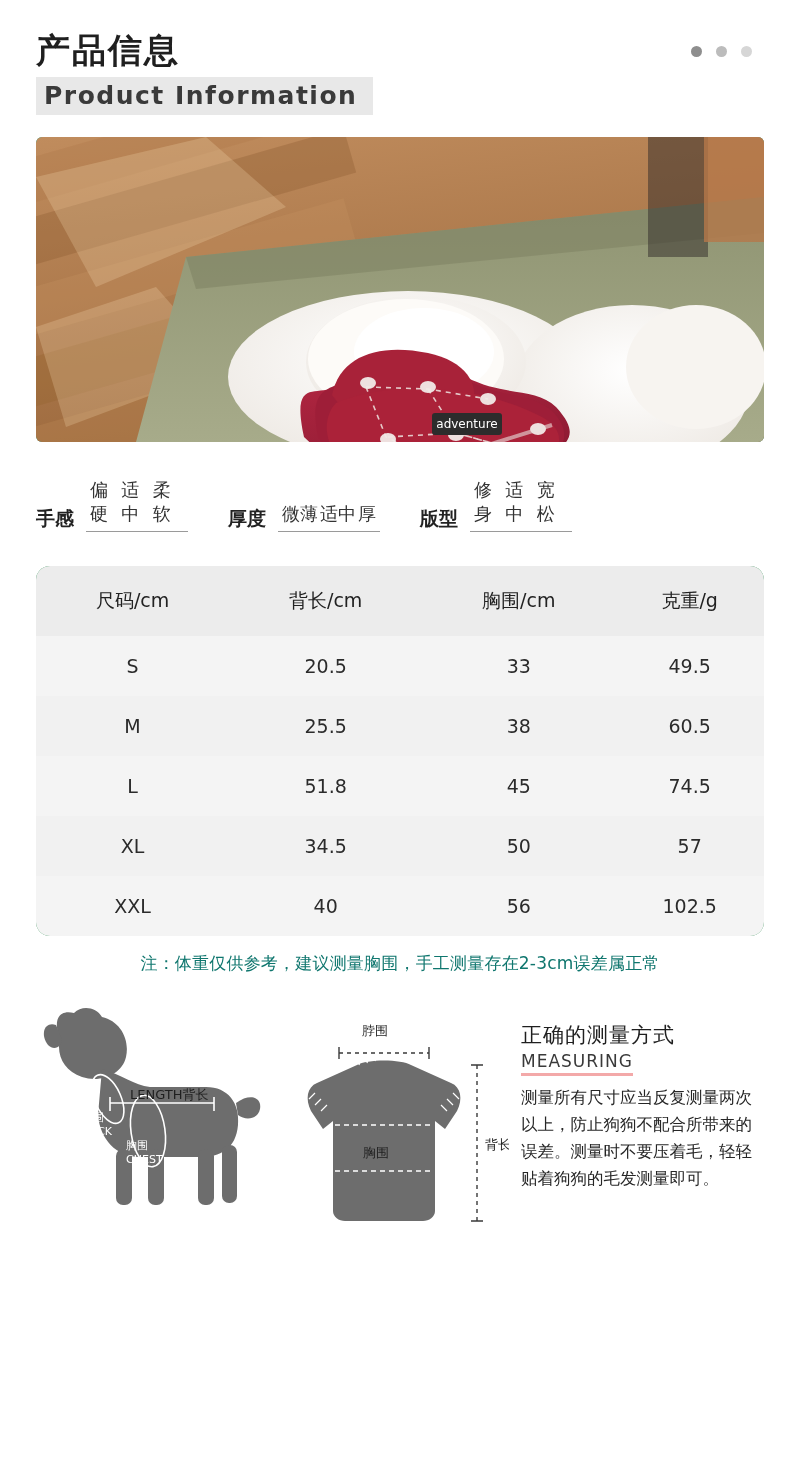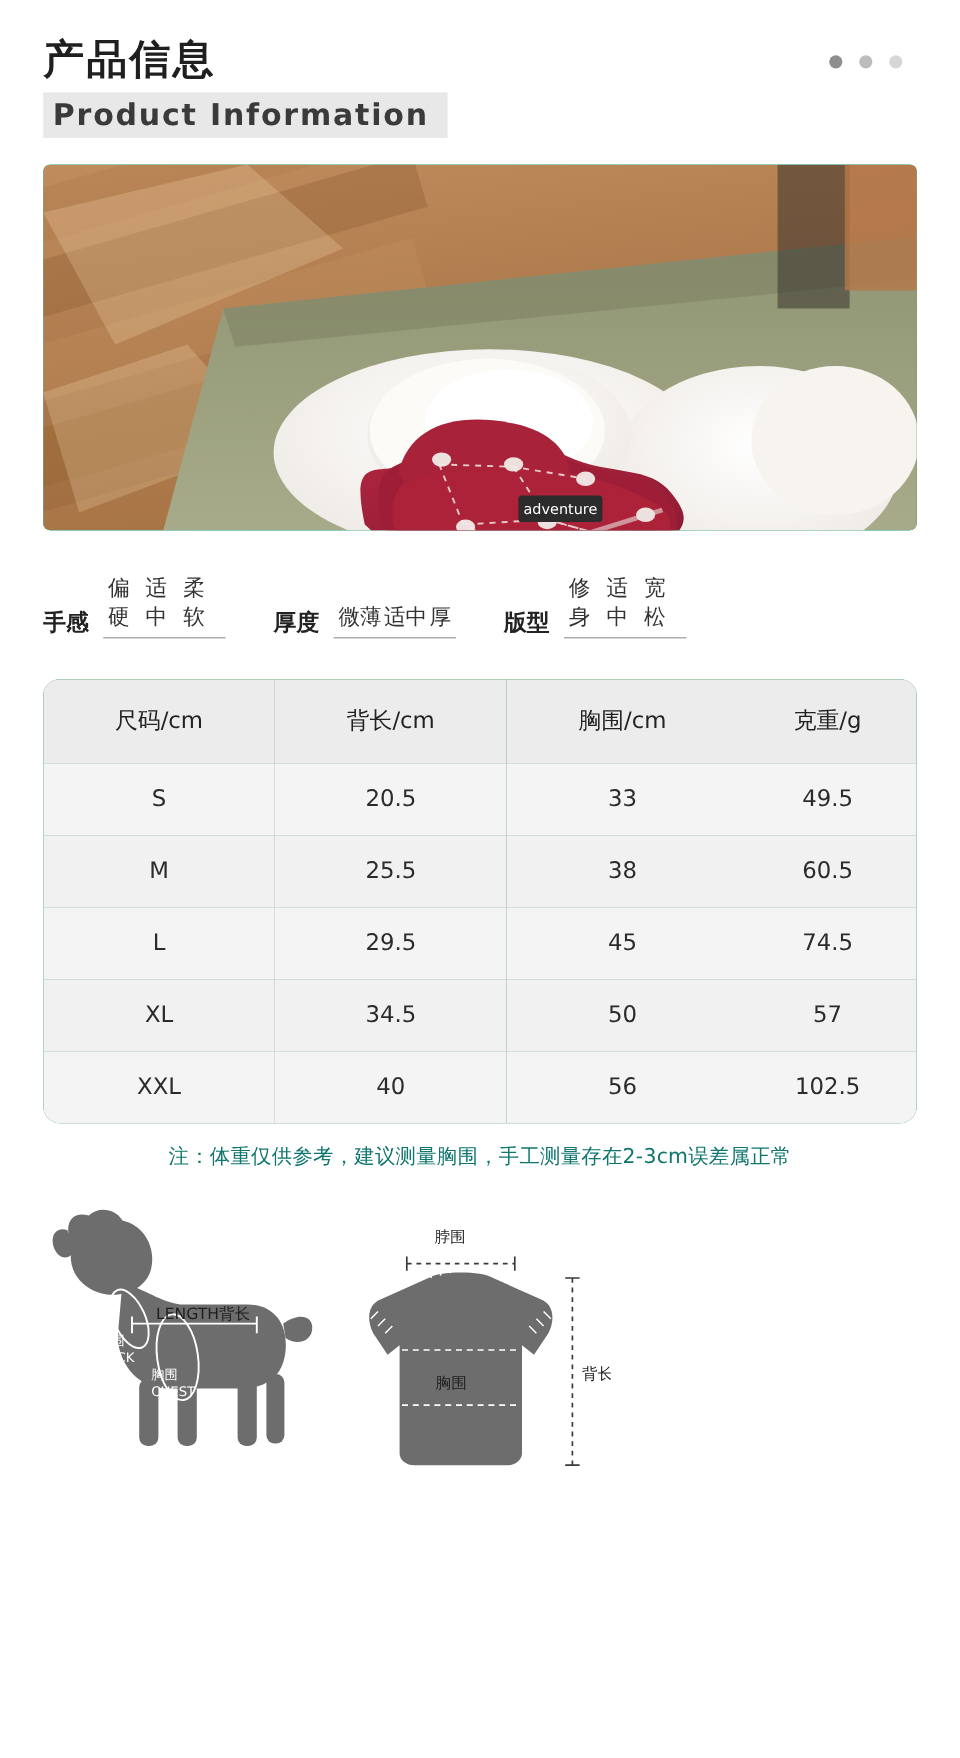--- a/index.html
+++ b/index.html
@@ -301,21 +301,21 @@
           <td>49.5</td>
         </tr>
         <tr>
           <td>M</td>
           <td>25.5</td>
           <td>38</td>
           <td>60.5</td>
         </tr>
         <tr>
           <td>L</td>
-          <td>29.5</td>
+          <td>51.8</td>
           <td>45</td>
           <td>74.5</td>
         </tr>
         <tr>
           <td>XL</td>
           <td>34.5</td>
           <td>50</td>
           <td>57</td>
         </tr>
         <tr>
@@ -395,15 +395,20 @@
         <text class="svg-label" x="84" y="158" fill="#ffffff">胸围</text>
 
         <g stroke="#3a3a3a" stroke-width="1.4" fill="none">
           <path d="M198,66 L198,222" stroke-dasharray="4 4"></path>
           <path d="M192,66 L204,66 M192,222 L204,222"></path>
         </g>
         <text class="svg-label" x="206" y="150" fill="#1f1f1f">背长</text>
       </svg>
     </div>
 
+    <div class="measure-text">
+      <div class="mt-title">正确的测量方式</div>
+      <div class="mt-sub">MEASURING</div>
+      <p class="mt-body">测量所有尺寸应当反复测量两次以上，防止狗狗不配合所带来的误差。测量时不要压着毛，轻轻贴着狗狗的毛发测量即可。</p>
+    </div>
   </div>
 
 </div>
 
 </body></html>

